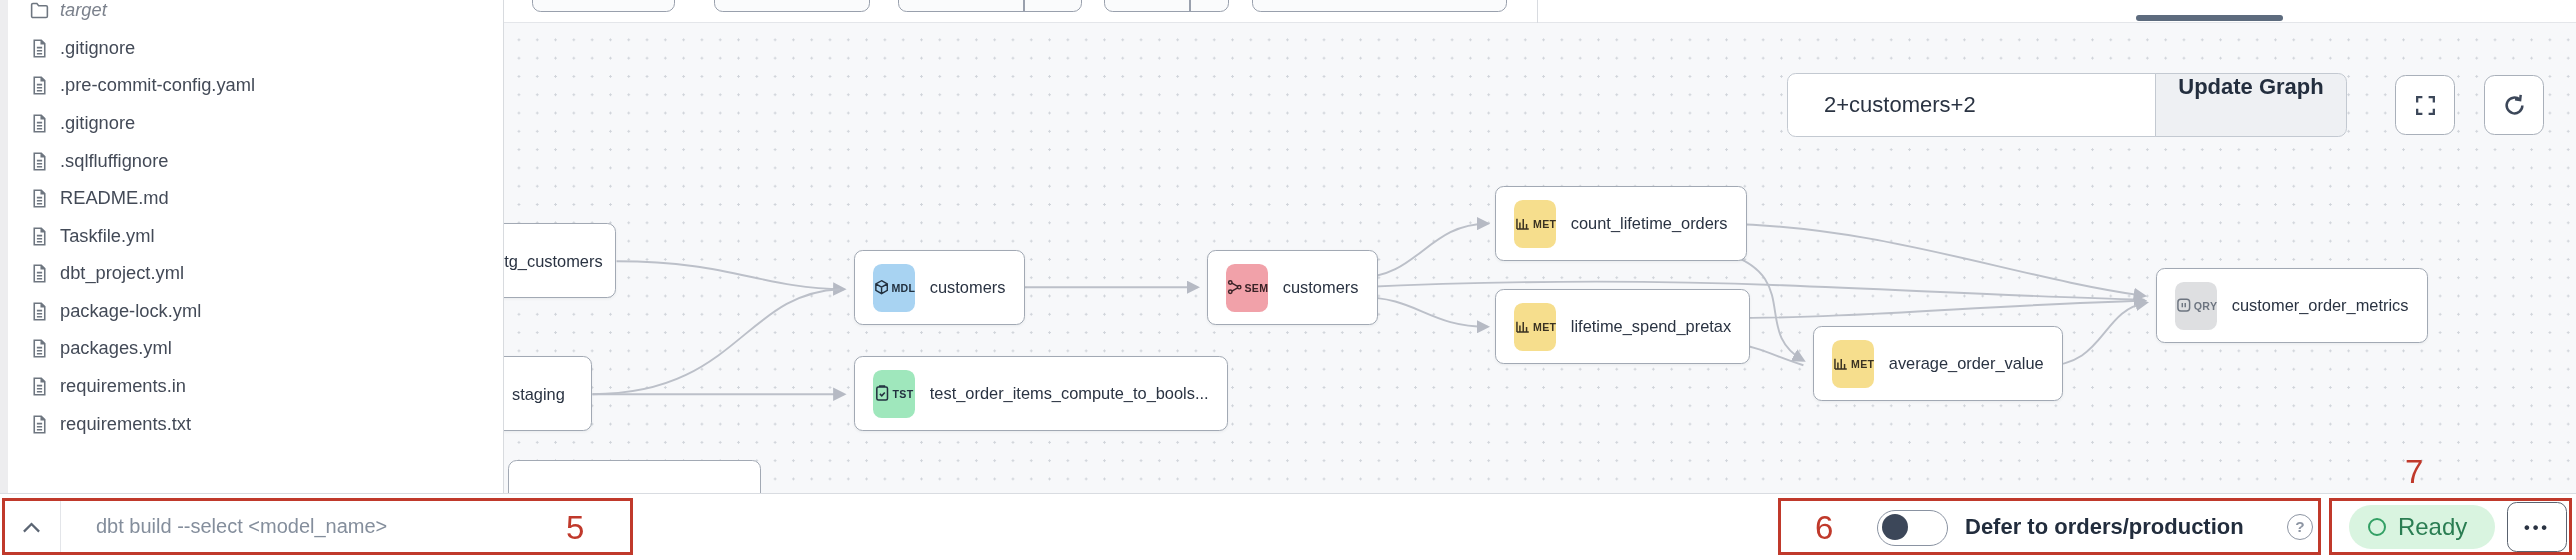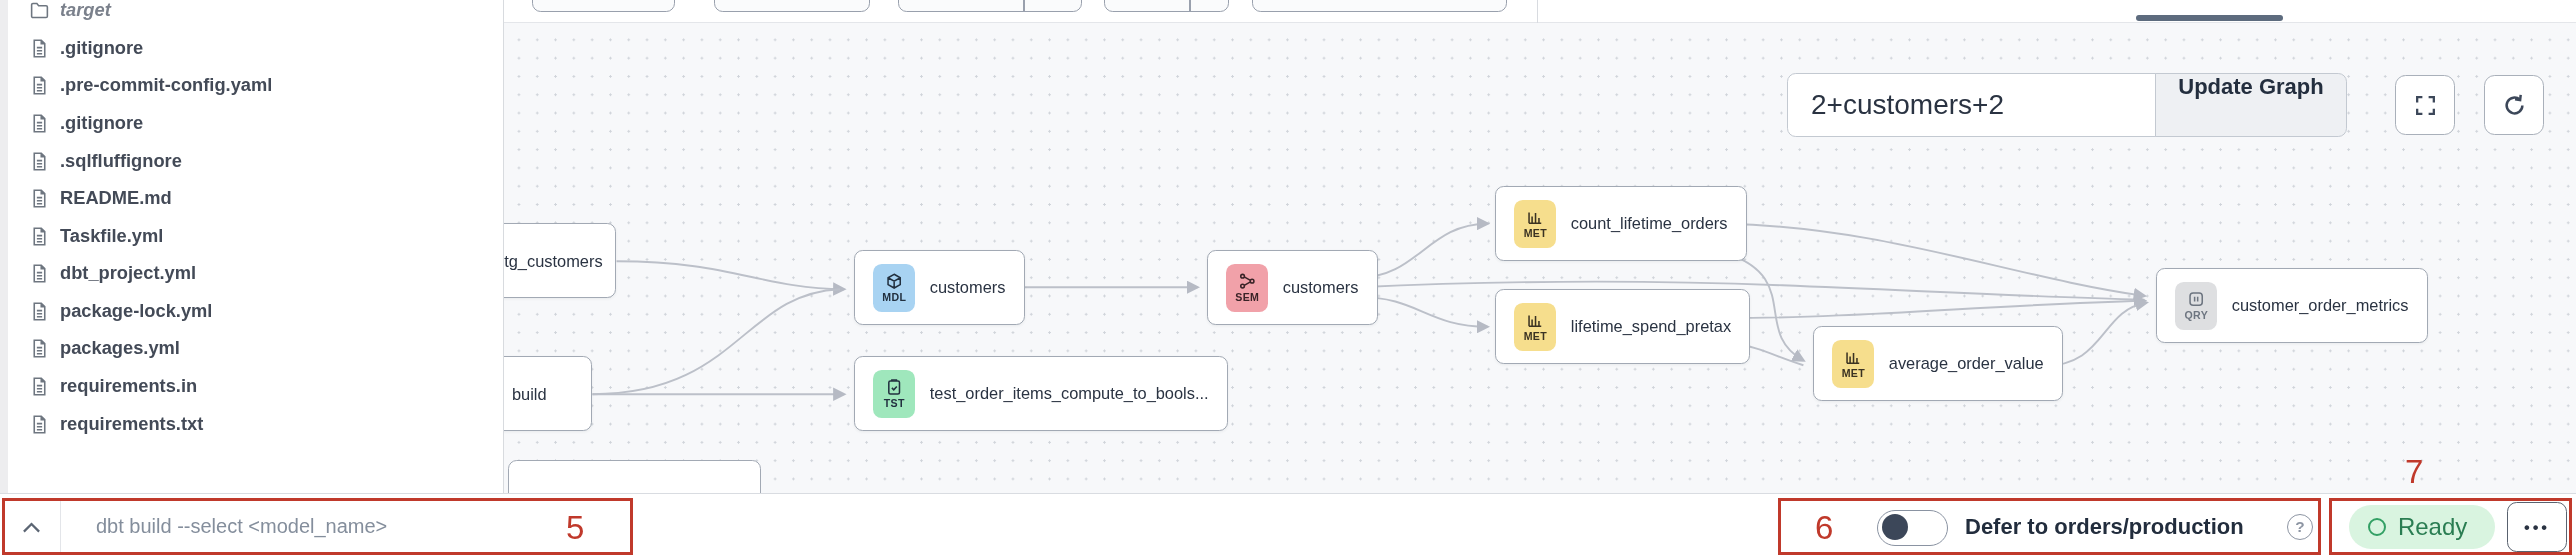--- a/index.html
+++ b/index.html
@@ -23,45 +23,45 @@
 
   .edges { position: absolute; left: 0; top: 0; width: 2576px; height: 561px; z-index: 1; pointer-events: none; }
 
   
   .node { position: absolute; background: #ffffff; border: 1.9px solid #a2a9b4; border-radius: 8.7px;
     display: flex; align-items: center; gap: 14.5px; padding: 0 18.3px; height: 75px;
     box-shadow: 0 1px 2.9px rgba(40,50,60,.07); z-index: 2; white-space: nowrap;
     font-size: 16.4px; color: #2a3342; }
   .node-plain { padding: 0; }
   .node-label-abs { position: absolute; top: 50%; transform: translateY(-50%); font-size: 16.4px; color: #2a3342; }
-  .badge { width: 42px; height: 48px; border-radius: 8.7px; display: flex; flex-direction: column;
-    align-items: center; justify-content: center; gap: 1px; flex: 0 0 auto; }
+  .badge { width: 42px; height: 48px; border-radius: 8.7px; display: flex; flex-direction: row;
+    align-items: center; gap: 1px; flex: 0 0 auto; }
   .badge svg { width: 18.3px; height: 18.3px; }
   .badge .code { font-size: 10.6px; font-weight: 700; letter-spacing: 0.3px; }
   .badge-mdl { background: #a8d3f2; color: #22303f; }
   .badge-tst { background: #9fe7bc; color: #22303f; }
   .badge-sem { background: #f1a1a9; color: #3a2327; }
   .badge-met { background: #f6de8d; color: #3a3222; }
   .badge-qry { background: #dedfe1; color: #6d7580; }
   .cutoff-box { position: absolute; background: #fff; border: 1.9px solid #a2a9b4; border-radius: 8.7px; z-index: 2; }
 
   
   .selector-input { position: absolute; left: 1787px; top: 73px; width: 369px; height: 64px;
     background: #fff; border: 1.9px solid #c3c9d1; border-radius: 8.7px 0 0 8.7px; z-index: 4;
-    display: flex; align-items: center; padding-left: 23px; font-size: 28px; color: #2a3342; }
+    display: flex; align-items: center; padding-left: 36px; font-size: 22px; color: #2a3342; }
   .update-btn { position: absolute; left: 2155px; top: 73px; width: 192px; height: 64px;
     background: #eef0f3; border: 1.9px solid #c3c9d1; border-radius: 0 8.7px 8.7px 0; z-index: 4;
     display: flex; align-items: flex-start; justify-content: center; font-size: 22px; font-weight: 600; color: #232e3e; }
   .icon-btn { position: absolute; top: 75px; width: 60px; height: 60px; background: #fff;
     border: 1.9px solid #a9b0ba; border-radius: 10.6px; z-index: 4;
     display: flex; align-items: center; justify-content: center; color: #3c4759; }
 
   
   .explorer { position: absolute; left: 0; top: 0; width: 504px; height: 493px; background: #fff;
-    border-right: 1px solid #d8dbdf; z-index: 5; overflow: hidden; font-weight: bold; }
+    border-right: 1px solid #d8dbdf; z-index: 5; overflow: hidden; }
   .gutter { position: absolute; left: 0; top: 0; width: 7.7px; height: 493px; background: #ededef; }
   .file-row { position: absolute; left: 0; width: 504px; height: 38px; display: flex;
     align-items: center; }
   .file-row .ficon { position: absolute; left: 29px; width: 21px; height: 21px; color: #6e7680; }
   .file-row .fname { position: absolute; left: 60px; font-size: 18.3px; color: #434a57; }
   .folder-row .fname { color: #7b818c; font-style: italic; }
 
   
   .bottom-bar { position: absolute; left: 0; top: 493px; width: 2576px; height: 67px;
     background: #fff; border-top: 1px solid #d9dce1; z-index: 6; }
@@ -131,21 +131,21 @@
     <path d="M1792 330 C 1930 330, 2070 316, 2226 312" marker-end="url(#arrow)"></path>
     <path d="M1792 354 C 1832 362, 1838 368, 1872 379"></path>
     <path d="M2120 380 C 2186 380, 2180 322, 2228 314" marker-end="url(#arrow)"></path>
   </g>
 </svg>
 
 <div class="node node-plain" style="left:410px;top:223px;width:206px;">
   <span class="node-label-abs" style="left:85px;">stg_customers</span>
 </div>
 <div class="node node-plain" style="left:410px;top:356px;width:182px;">
-  <span class="node-label-abs" style="left:101px;">build</span>
+  <span class="node-label-abs" style="left:101px;">staging</span>
 </div>
 
 <div class="node" style="left:854px;top:250px;">
   <span class="badge badge-mdl">
     <svg viewBox="0 0 24 24" fill="none" stroke="currentColor" stroke-width="2">
         <path d="M12 3 L20 7.5 V16.5 L12 21 L4 16.5 V7.5 Z M4 7.5 L12 12 L20 7.5 M12 12 V21"></path>
       </svg>
     <span class="code">MDL</span>
   </span>
   <span>customers</span>

